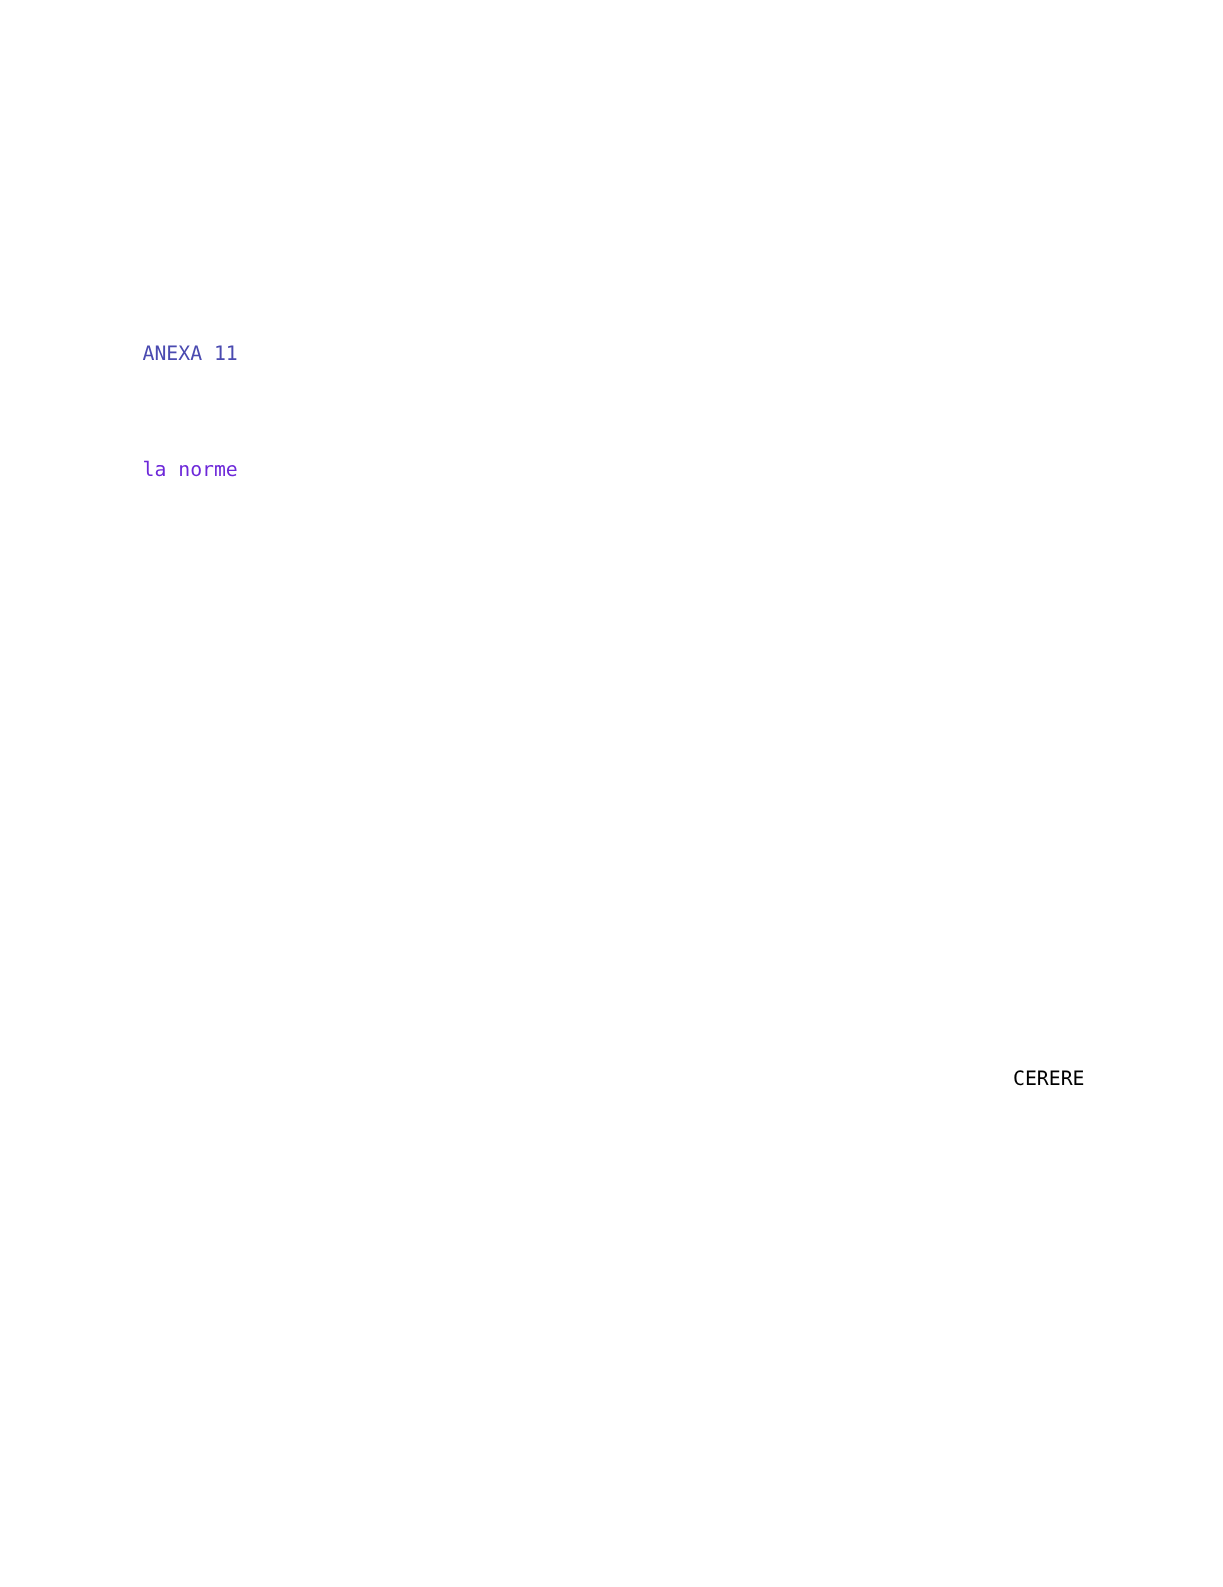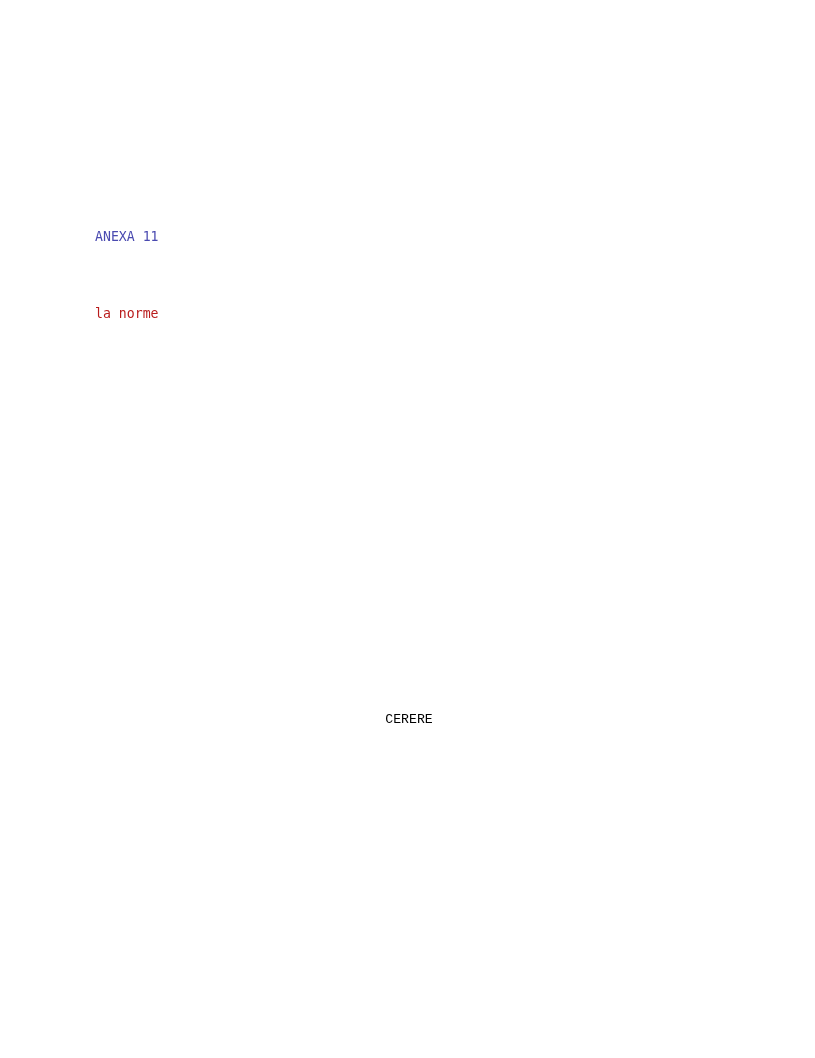--- a/index.html
+++ b/index.html
@@ -33,34 +33,33 @@
     white-space: pre-wrap;
   }
 
   
   .annex-ref {
     color: #4a4ab0;
     display: block;
   }
   .annex-sub {
     display: block;
-    color: #b91c1c;
+    color: #6d28d9;
   }
   .annex-block {
     margin-bottom: 0;
   }
 
   
   .gap-1 { height: 25.4px; }
 
   
   .title-line {
-    text-align: center;
+    text-align: right;
     display: block;
-    font-family: Liberation Mono, monospace;
   }
 </style>
 </head>
 <body>
 
 <div class="page">
   <div class="doc">
 
     
     <div class="annex-block">

